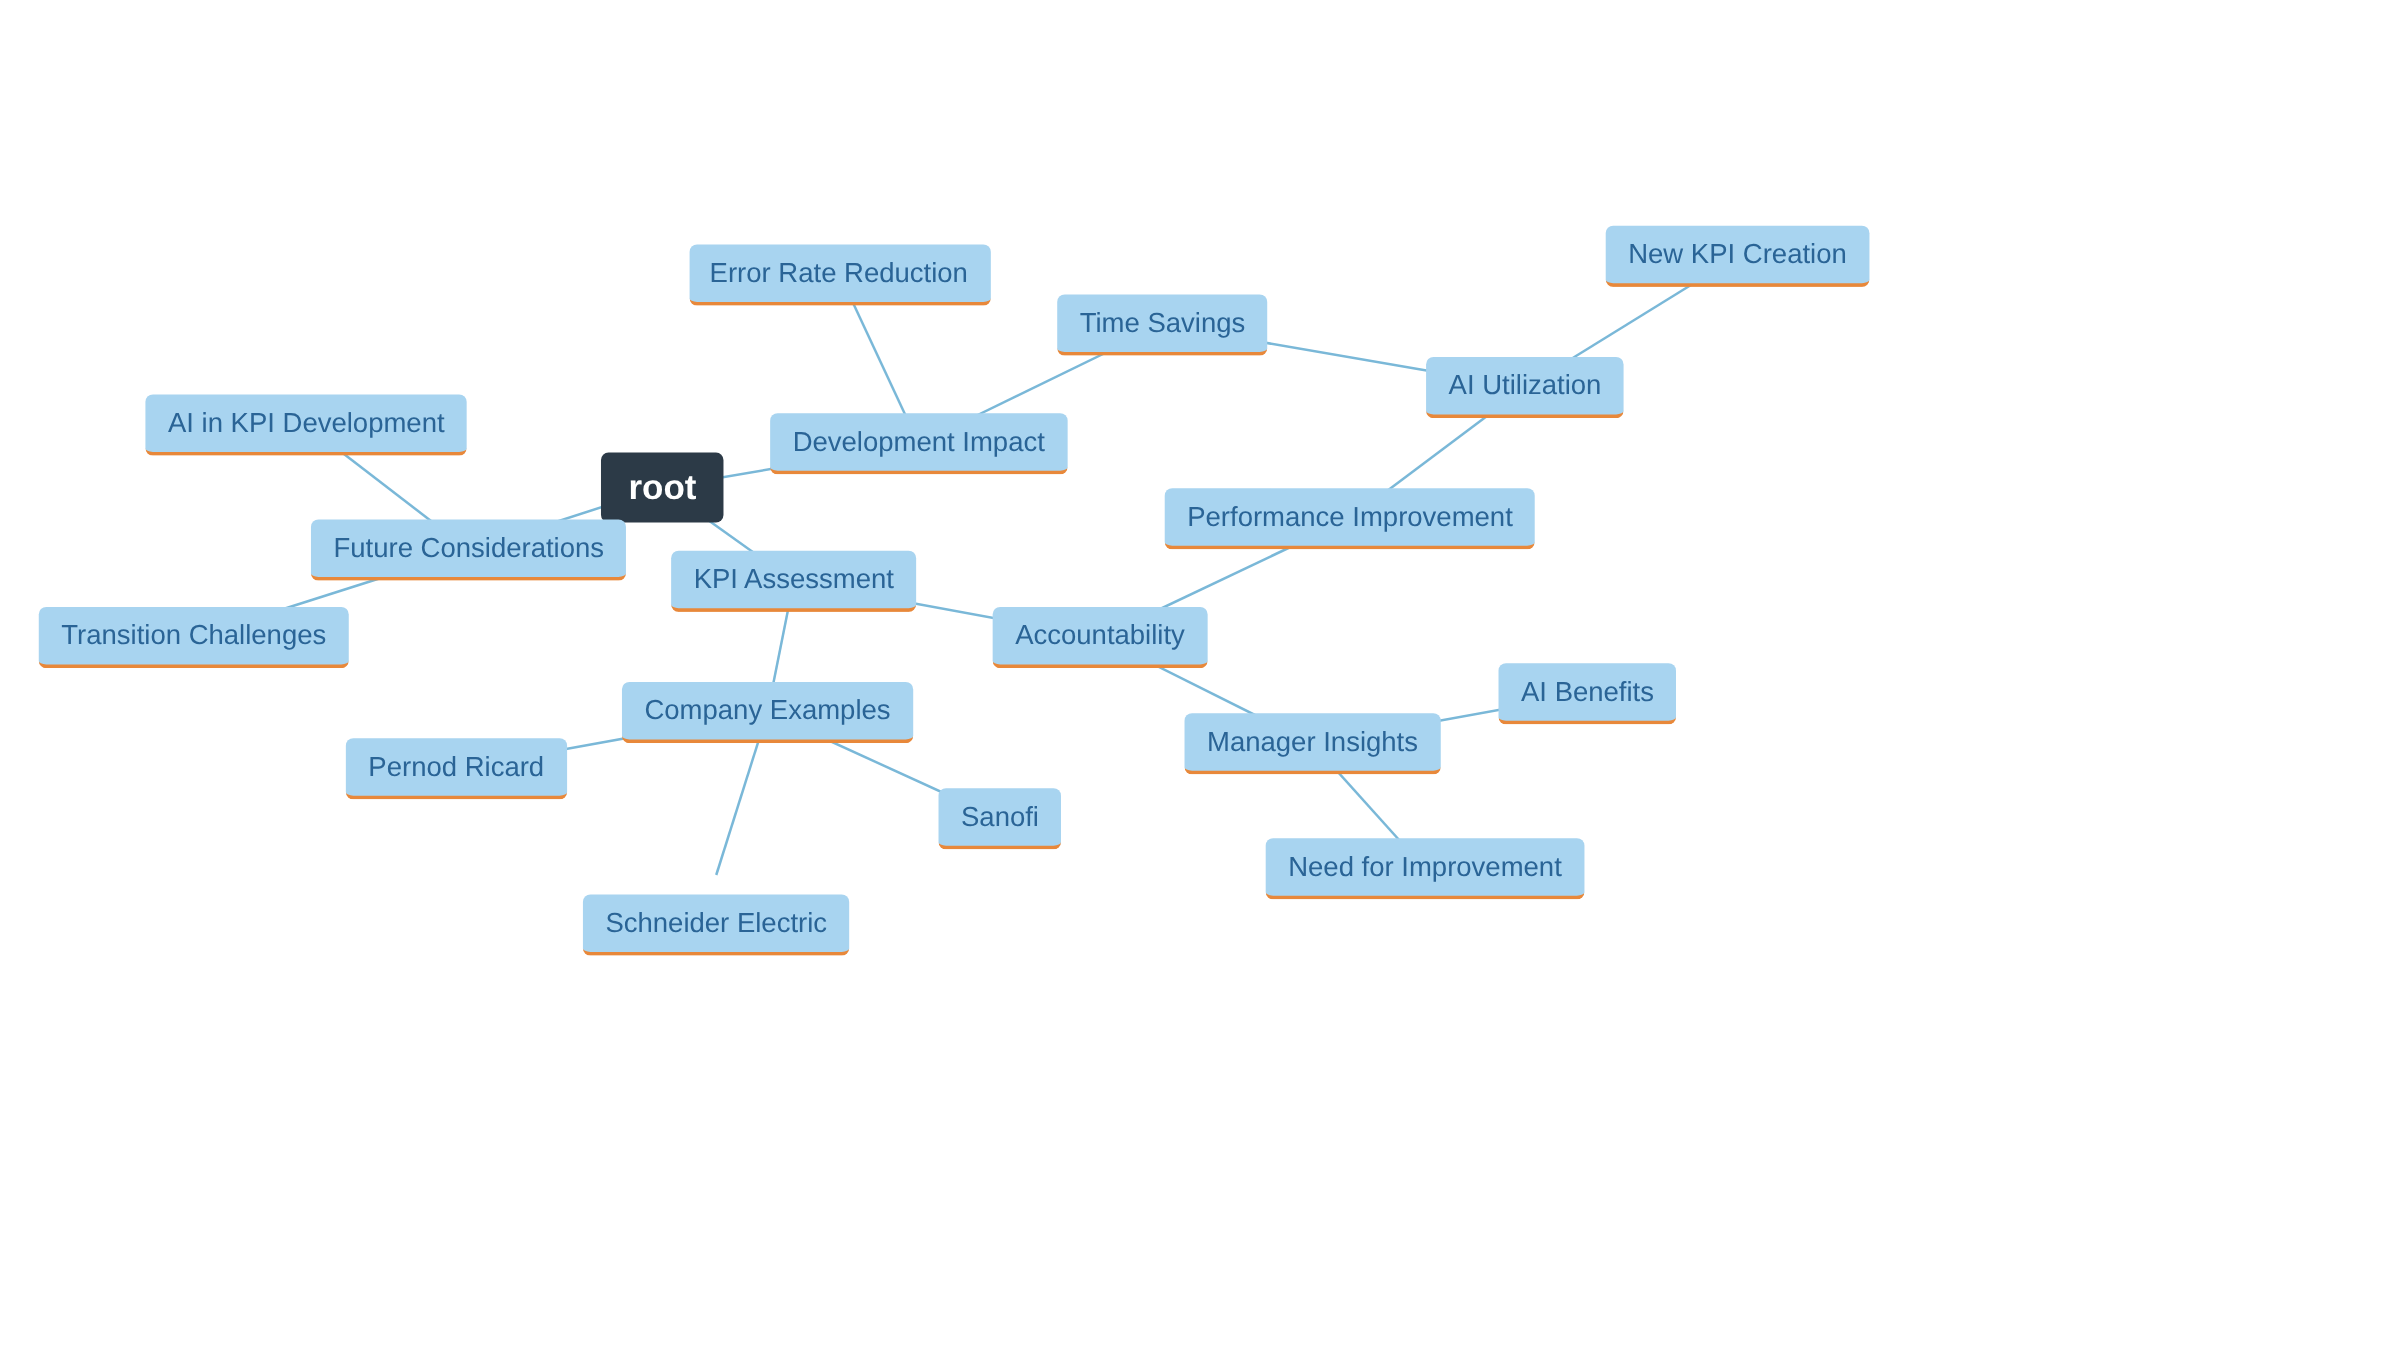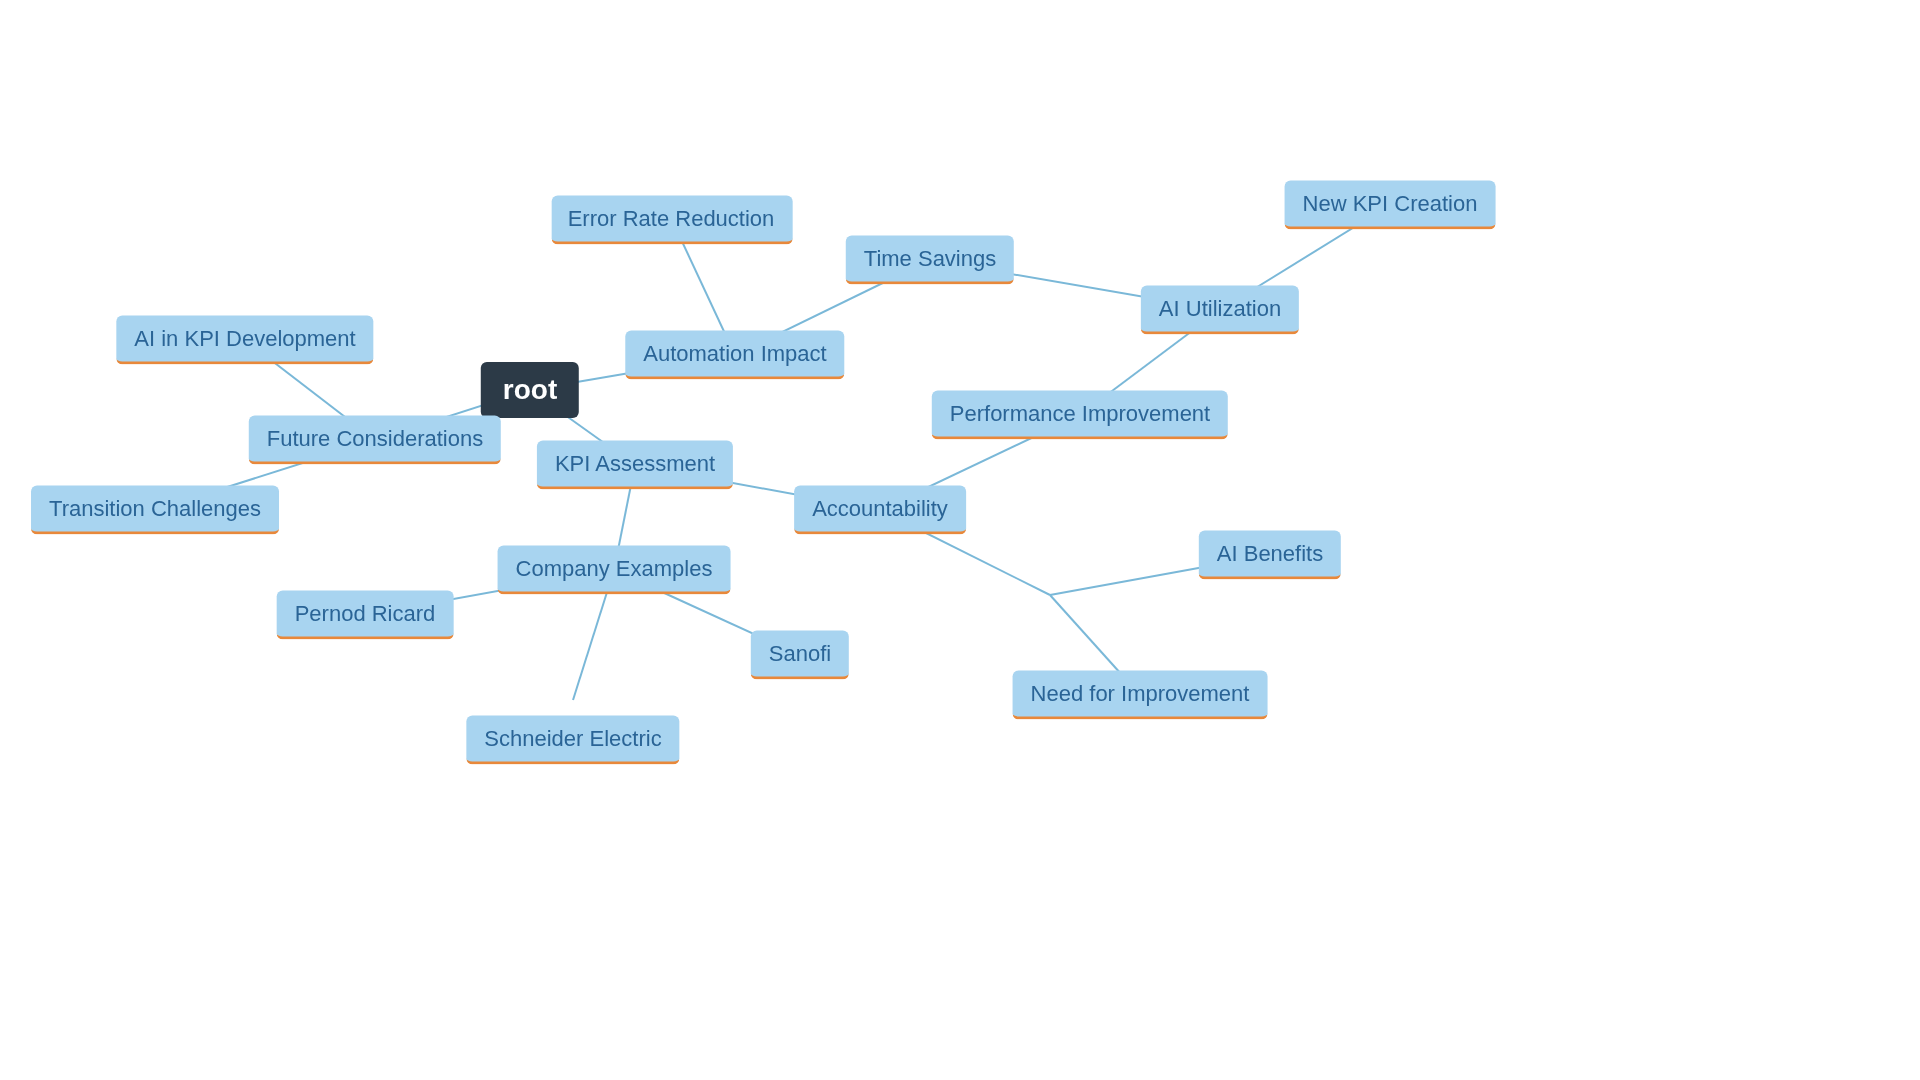--- a/index.html
+++ b/index.html
@@ -64,26 +64,27 @@
       <line x1="1050" y1="595" x2="1270" y2="555" stroke="#7ab8d8" stroke-width="2"></line>
       <line x1="1050" y1="595" x2="1140" y2="695" stroke="#7ab8d8" stroke-width="2"></line>
       <line x1="614" y1="570" x2="365" y2="615" stroke="#7ab8d8" stroke-width="2"></line>
       <line x1="614" y1="570" x2="573" y2="700" stroke="#7ab8d8" stroke-width="2"></line>
       <line x1="614" y1="570" x2="800" y2="655" stroke="#7ab8d8" stroke-width="2"></line>
       <line x1="375" y1="440" x2="245" y2="340" stroke="#7ab8d8" stroke-width="2"></line>
       <line x1="375" y1="440" x2="155" y2="510" stroke="#7ab8d8" stroke-width="2"></line>
     </svg>
 <div class="node root" style="left: 530px; top: 390px;">root</div>
     <div class="node" style="left: 672px; top: 220px; padding-left: 16px;">Error Rate Reduction</div>
-    <div class="node" style="left: 735px; top: 355px;">Automation Impact</div>
+    <div class="node" style="left: 735px; top: 355px;">Development Impact</div>
     <div class="node" style="left: 930px; top: 260px; text-align: center;">Time Savings</div>
     <div class="node" style="left: 1220px; top: 310px;">AI Utilization</div>
     <div class="node" style="left: 1390px; top: 205px;">New KPI Creation</div>
     <div class="node" style="left: 1080px; top: 415px;">Performance Improvement</div>
     <div class="node" style="left: 880px; top: 510px;">Accountability</div>
+    <div class="node" style="left: 1050px; top: 595px;">Manager Insights</div>
     <div class="node" style="left: 1270px; top: 555px;">AI Benefits</div>
     <div class="node" style="left: 1140px; top: 695px;">Need for Improvement</div>
     <div class="node" style="left: 635px; top: 465px;">KPI Assessment</div>
     <div class="node" style="left: 614px; top: 570px;">Company Examples</div>
     <div class="node" style="left: 365px; top: 615px;">Pernod Ricard</div>
     <div class="node" style="left: 573px; top: 740px;">Schneider Electric</div>
     <div class="node" style="left: 800px; top: 655px;">Sanofi</div>
     <div class="node" style="left: 375px; top: 440px;">Future Considerations</div>
     <div class="node" style="left: 245px; top: 340px;">AI in KPI Development</div>
     <div class="node" style="left: 155px; top: 510px;">Transition Challenges</div>

